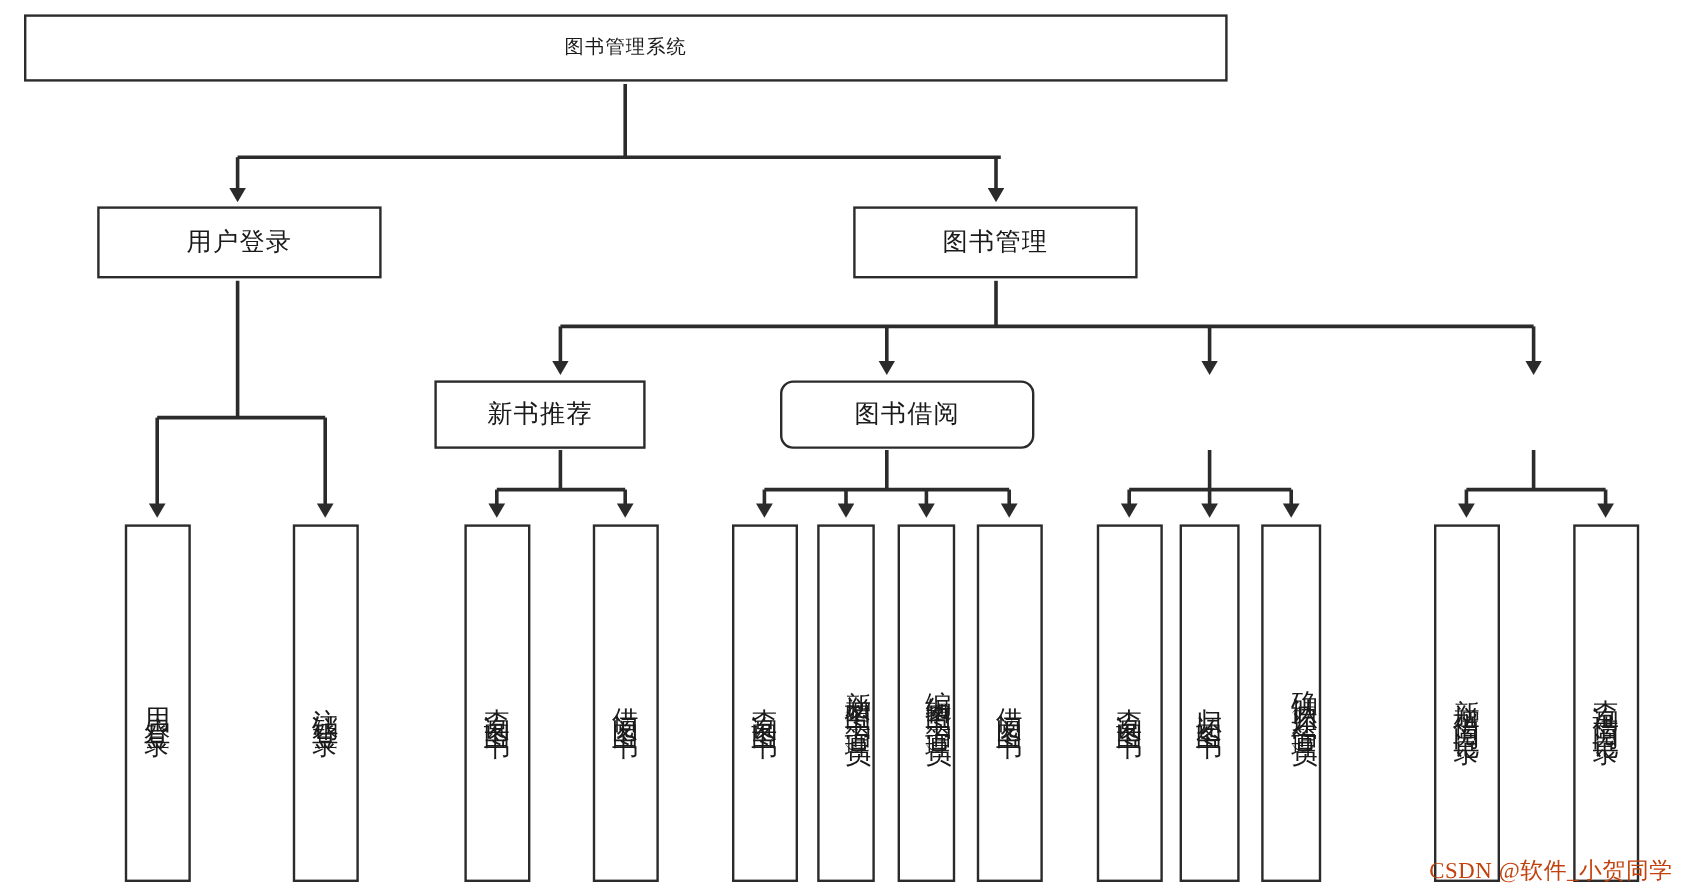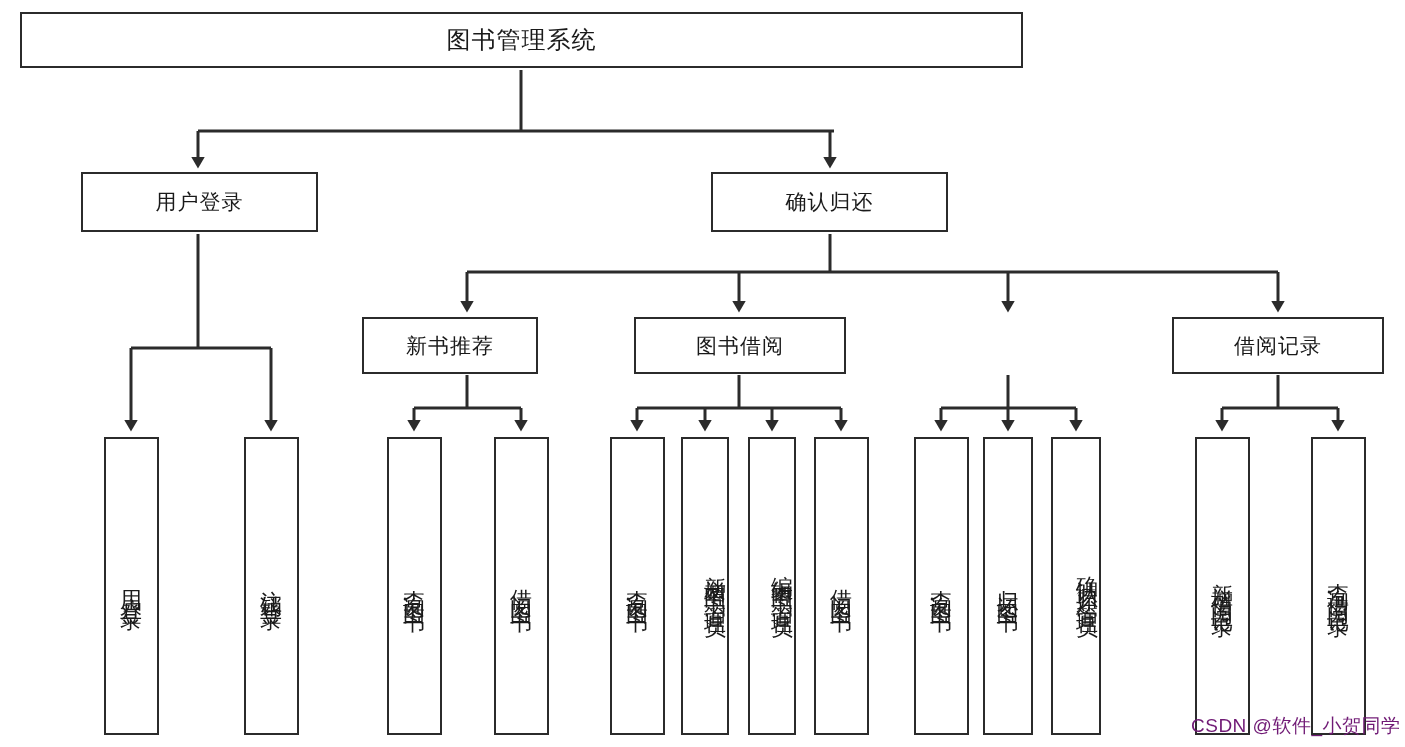--- a/index.html
+++ b/index.html
@@ -28,45 +28,45 @@
     display: flex;
     align-items: center;
     justify-content: center;
     color: #1a1a1a;
   }
   .node.h {
     font-size: 21px;
     letter-spacing: 1px;
     line-height: 1.2;
   }
-  .node.root { font-size: 24px; }
+  .node.root { font-size: 16px; }
   .node.v {
     writing-mode: vertical-rl;
     text-orientation: upright;
     font-size: 22px;
     letter-spacing: 7px;
     line-height: 1.05;
     align-items: center;
     justify-content: center;
     padding: 6px 0;
     white-space: nowrap;
   }
   .node.v.toptext {
     align-items: flex-start;
     justify-content: center;
     letter-spacing: 6px;
     padding-top: 4px;
   }
   .watermark {
     position: absolute;
     font-size: 19px;
-    color: #701a75;
+    color: #c2410c;
     letter-spacing: 0.5px;
     white-space: nowrap;
-    font-family: Liberation Sans, sans-serif;
+    font-family: Liberation Serif, serif;
   }
 </style>
 </head>
 <body>
 
 <div id="stage">
 
   <svg id="wires" viewBox="0 0 1405 747" xmlns="http://www.w3.org/2000/svg">
     <defs>
       <marker id="arw" markerWidth="12" markerHeight="14" refX="1.5" refY="7" orient="auto" markerUnits="userSpaceOnUse">
@@ -113,25 +113,24 @@
       <path d="M1278,375 L1278,408"></path>
       <path d="M1222,408 L1338,408"></path>
       <path d="M1222,408 L1222,421" marker-end="url(#arw)"></path>
       <path d="M1338,408 L1338,421" marker-end="url(#arw)"></path>
     </g>
   </svg>
 
   <div class="node h root" style="left:20px; top:12px; width:1003px; height:56px;">图书管理系统</div>
 
   <div class="node h" style="left:81px; top:172px; width:237px; height:60px;">用户登录</div>
-  <div class="node h" style="left:711px; top:172px; width:237px; height:60px;">确认归还</div>
+  <div class="node h" style="left:711px; top:172px; width:237px; height:60px;">图书管理</div>
 
   <div class="node h" style="left:362px; top:317px; width:176px; height:57px;">新书推荐</div>
-  <div class="node h" style="left:634px; top:317px; width:212px; height:57px;">图书借阅</div>
-  <div class="node h" style="left:1172px; top:317px; width:212px; height:57px;">借阅记录</div>
+  <div class="node h" style="left:650px; top:317px; width:212px; height:57px;border-radius:11px;">图书借阅</div>
 
   <div class="node v" style="left:104px; top:437px; width:55px; height:298px;">用户登录</div>
   <div class="node v" style="left:244px; top:437px; width:55px; height:298px;">注销登录</div>
 
   <div class="node v" style="left:387px; top:437px; width:55px; height:298px;">查询图书</div>
   <div class="node v" style="left:494px; top:437px; width:55px; height:298px;">借阅图书</div>
 
   <div class="node v" style="left:610px; top:437px; width:55px; height:298px;">查询图书</div>
   <div class="node v toptext" style="left:681px; top:437px; width:48px; height:298px;">新增图书（管理员）</div>
   <div class="node v toptext" style="left:748px; top:437px; width:48px; height:298px;">编辑图书（管理员）</div>

